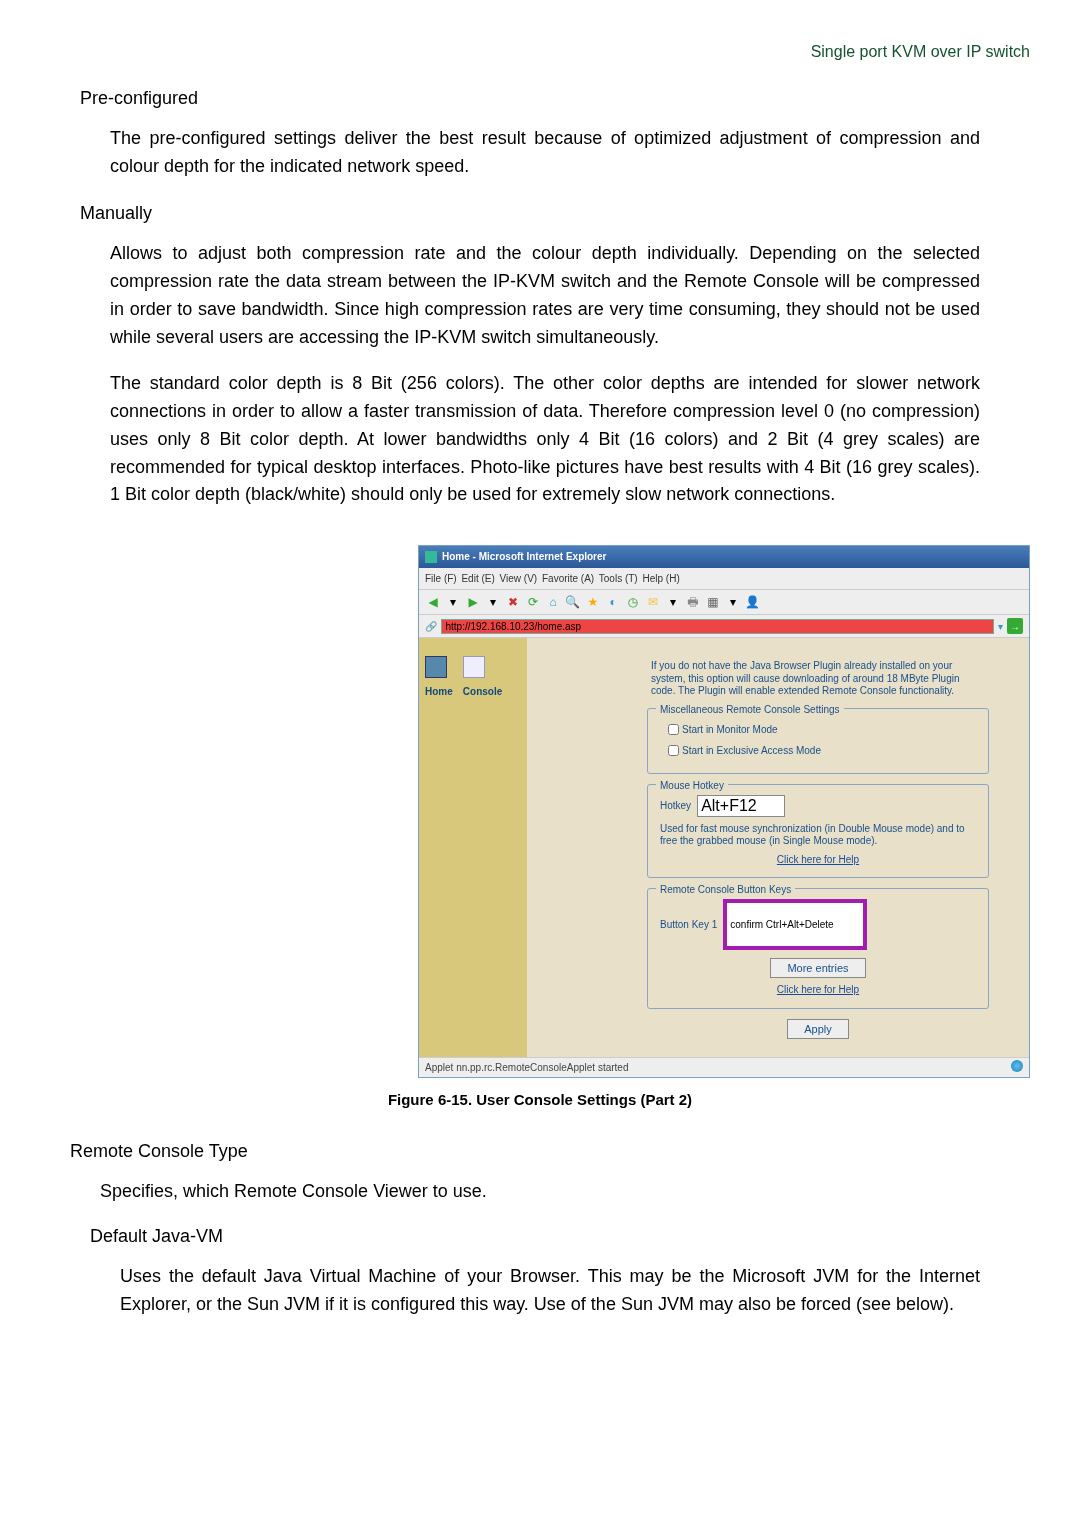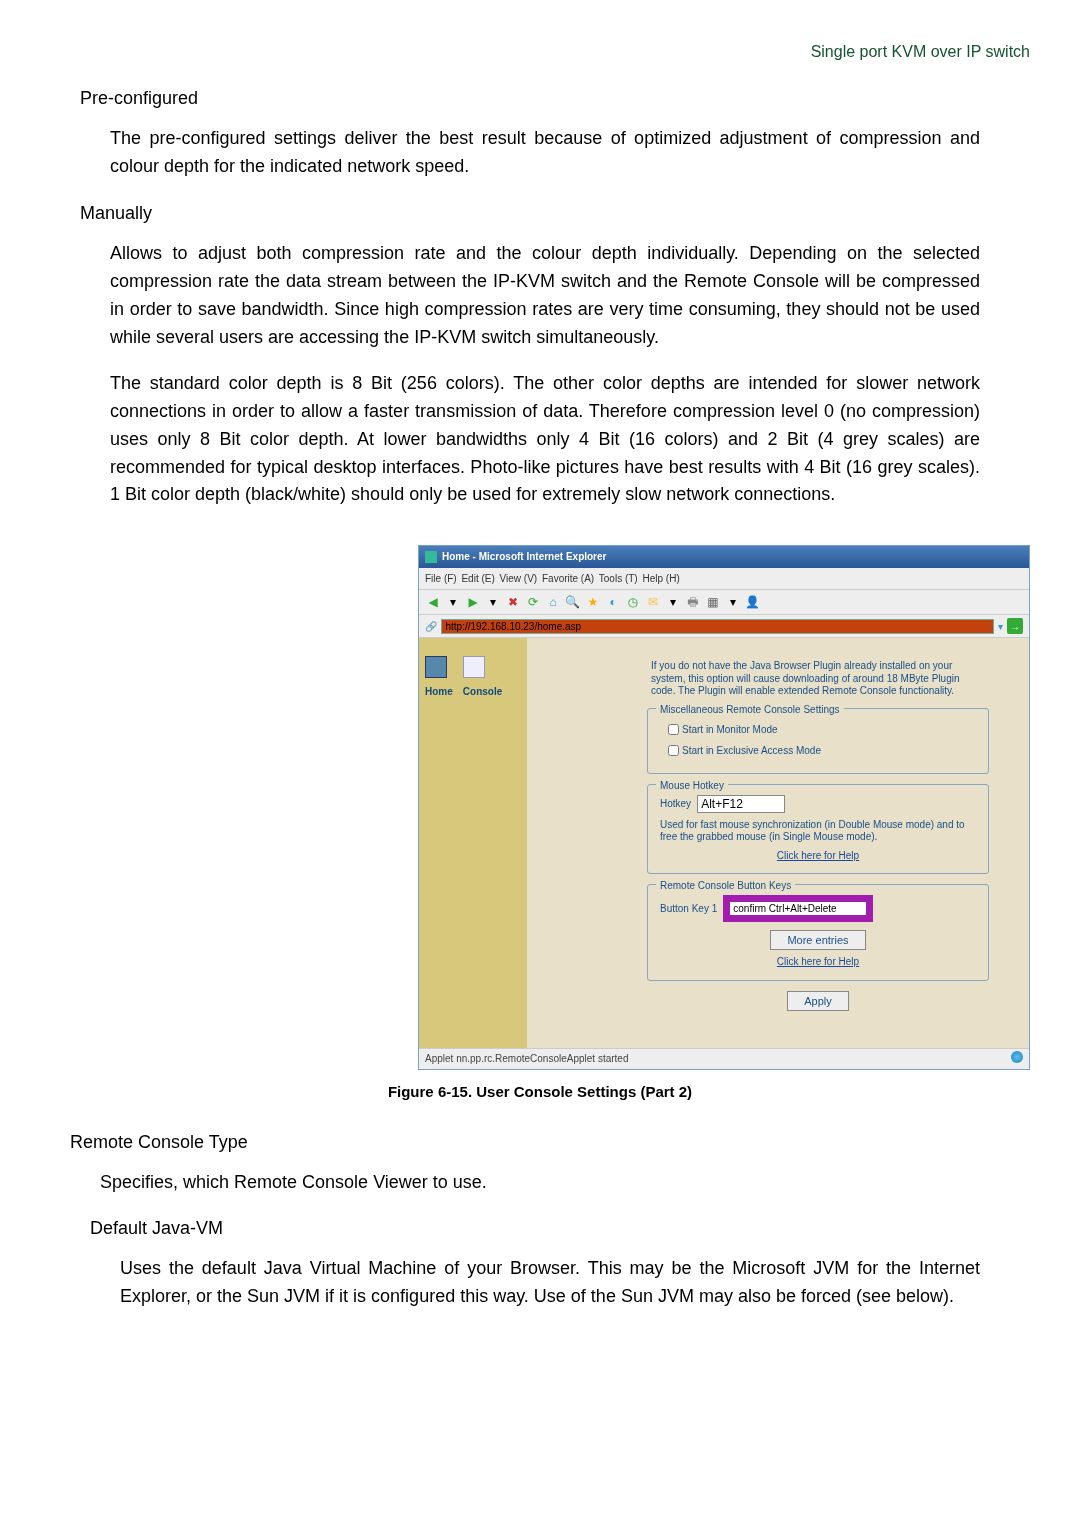--- a/index.html
+++ b/index.html
@@ -101,21 +101,21 @@
     border-bottom: 1px solid #ccc;
     display: flex;
     align-items: center;
     gap: 4px;
   }
   .addressbar input {
     flex: 1;
     font-size: 10px;
     padding: 1px 3px;
     border: 1px solid #7a9;
-    background: #c2410c;
+    background: #ef4444;
   }
   .addressbar .go-btn {
     width: 16px; height: 16px; background: #3a3; color:#fff;
     display:inline-flex; align-items:center; justify-content:center;
     border-radius: 2px;
   }
   .content-area {
     display: flex;
     background: #e8e0c8;
     min-height: 410px;
@@ -170,28 +170,28 @@
   .checkbox-row {
     display:flex; align-items:center; gap:0; margin: 4px 0 4px 6px;
     color:#1a4f8a;
   }
   .checkbox-row input { width: 11px; height: 11px; }
   .hotkey-row {
     display:flex; align-items:center; gap:6px;
     color:#1a4f8a; margin: 2px 0 6px 2px;
   }
   .hotkey-row input[type="text"] {
-    font-size:12px; padding: 1px 3px; width: 80px; border:1px solid #888;
+    font-size:16px; padding: 1px 3px; width: 80px; border:1px solid #888;
   }
   .help-link {
     color: #1a4a9c; text-decoration: underline; font-size:10px;
     display:block; text-align:center; margin-top:4px;
   }
   .button-row input[type="text"]{
-    font-size:10px; padding:1px 3px; width:130px; border:7px solid #a21caf;
+    font-size:10px; padding:16px 3px; width:130px; border:4px solid #a21caf;
   }
   .more-btn, .apply-btn {
     display:block; margin: 8px auto 4px auto;
     border:1px solid #888; background: #eee;
     padding: 3px 16px; font-size: 11px;
     color:#1a4f8a;
   }
   .apply-btn-wrap { text-align:center; margin-top:8px; }
   .statusbar {
     background: #eee;

